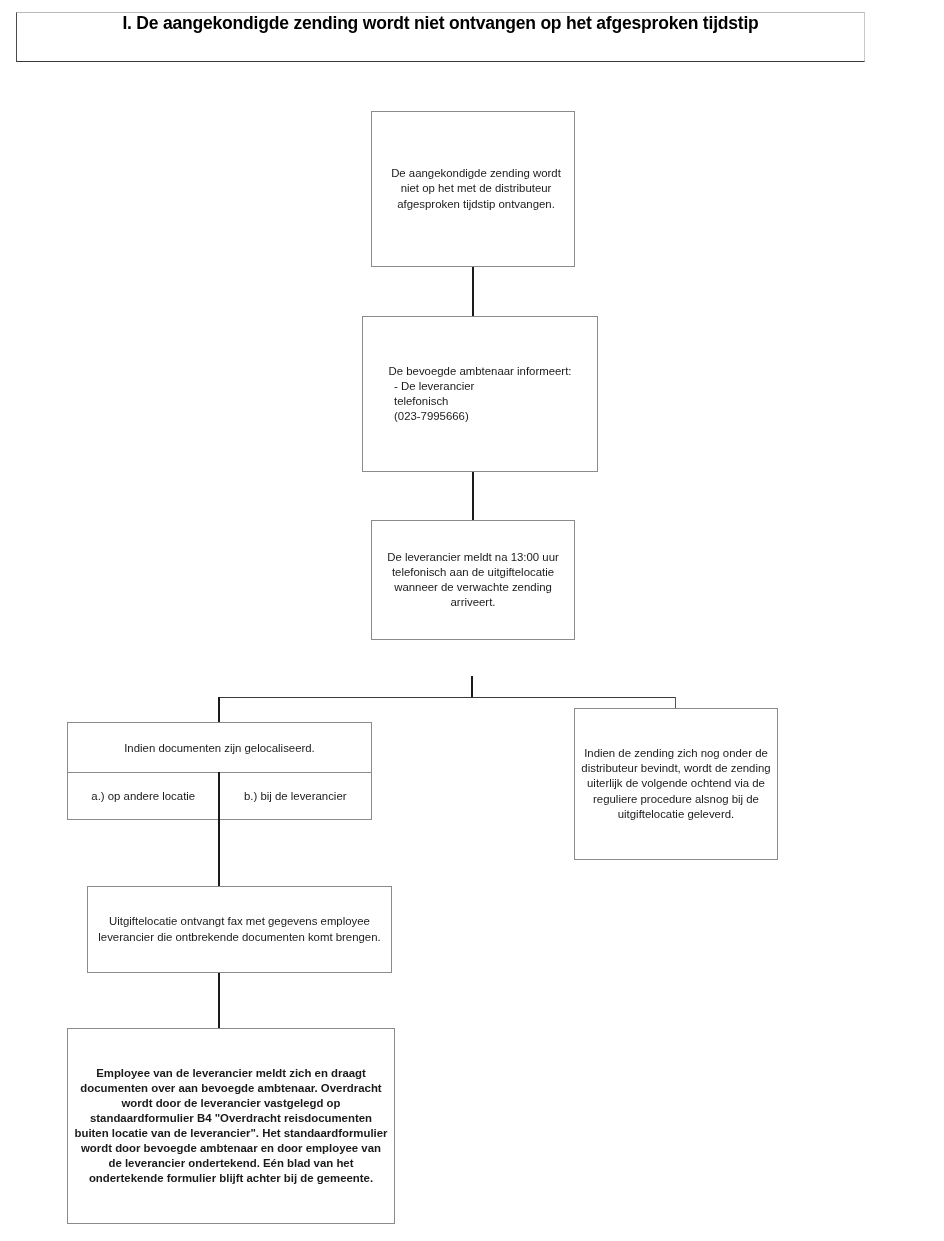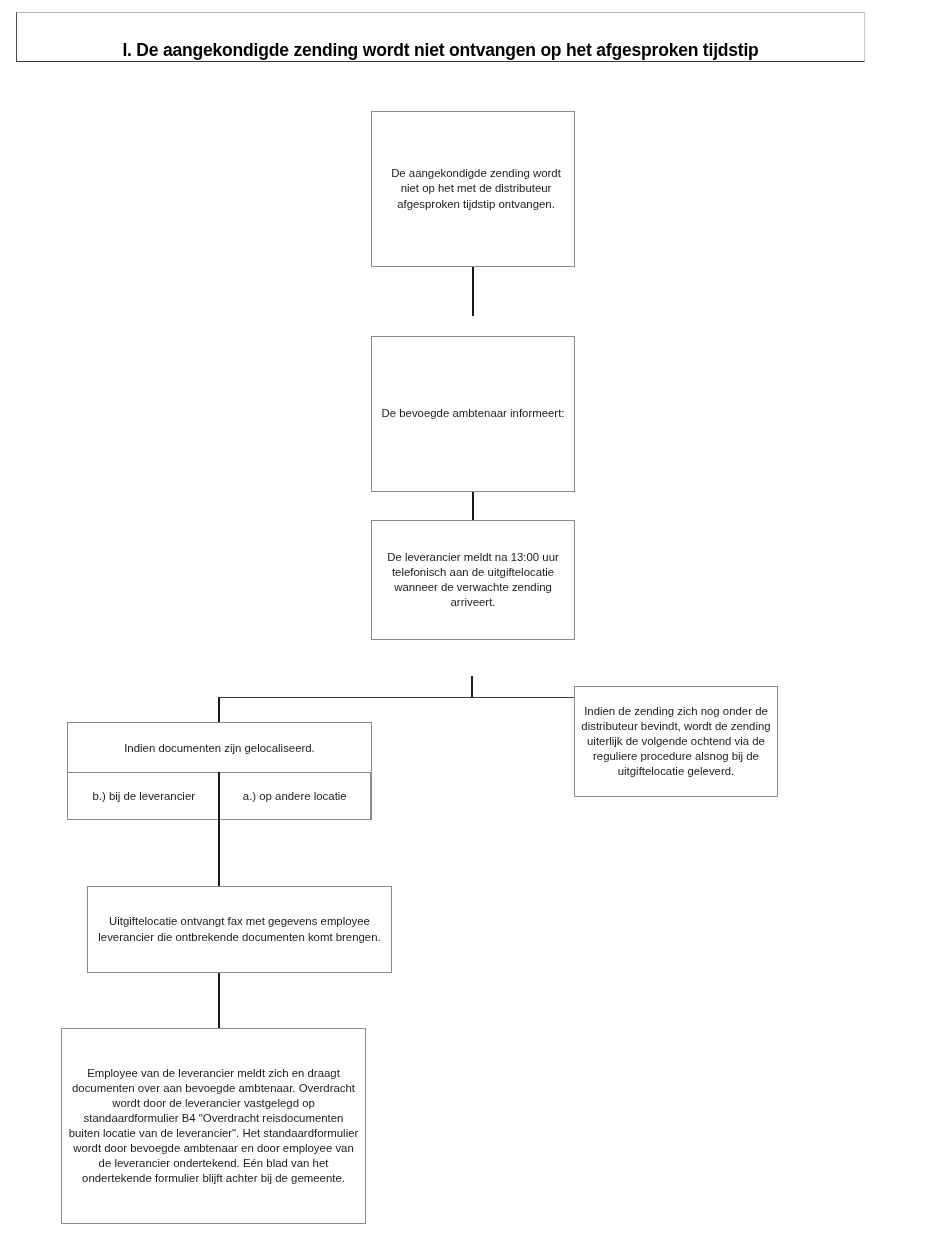--- a/index.html
+++ b/index.html
@@ -24,21 +24,21 @@
     width: 849px;
     height: 50px;
     border: 1px solid #6e6e6e;
     border-right-color: #c9c9c9;
     border-top-color: #b8b8b8;
     border-bottom-color: #3a3a3a;
     border-left-color: #4a4a4a;
     background: #ffffff;
     box-sizing: border-box;
     display: flex;
-    align-items: flex-end;
+    align-items: flex-start;
     justify-content: center;
   }
   .title-text {
     font-size: 17.5px;
     font-weight: bold;
     color: #000000;
     letter-spacing: -0.2px;
     white-space: nowrap;
   }
 
@@ -148,59 +148,62 @@
   <div class="title-box">
     <span class="title-text">I. De aangekondigde zending wordt niet ontvangen op het afgesproken tijdstip</span>
   </div>
 
   <div class="node" style="left:371px; top:111px; width:204px; height:156px;padding-left:6px;">
     <div class="body">De aangekondigde zending wordt niet op het met de distributeur afgesproken tijdstip ontvangen.</div>
   </div>
 
   <div class="vline" style="left:472px; top:267px; height:49px;"></div>
 
-  <div class="node" style="left:371px; top:316px; width:204px; height:156px;margin-top:20px;">
+  <div class="node" style="left:362px; top:316px; width:236px; height:156px;">
     <div class="informs">
       <div class="head">De bevoegde ambtenaar informeert:</div>
+      <div class="list">- De leverancier
+  telefonisch
+  (023-7995666)</div>
     </div>
   </div>
 
   <div class="vline" style="left:472px; top:472px; height:48px;"></div>
 
   <div class="node" style="left:371px; top:520px; width:204px; height:120px;">
     <div class="body">De leverancier meldt na 13:00 uur telefonisch aan de uitgiftelocatie wanneer de verwachte zending arriveert.</div>
   </div>
 
   <div class="vline" style="left:471px; top:676px; height:22px;"></div>
 
   <div class="hline" style="left:219px; top:697px; width:457px;"></div>
 
   <div class="vline" style="left:218px; top:697px; height:26px;"></div>
 
   <div class="vline thin" style="left:675px; top:697px; height:26px;"></div>
 
   <div class="table-node" style="left:67px; top:722px; width:305px; height:98px;">
     <div class="hdr">Indien documenten zijn gelocaliseerd.</div>
     <div class="cells">
+      <div class="cell first">a.) op andere locatie</div>
       <div class="cell">b.) bij de leverancier</div>
-      <div class="cell first">a.) op andere locatie</div>
     </div>
   </div>
 
   <div class="vline" style="left:218px; top:772px; height:48px; z-index:3;"></div>
 
-  <div class="node" style="left:574px; top:686px; width:204px; height:111px;">
+  <div class="node" style="left:574px; top:708px; width:204px; height:152px;">
     <div class="body">Indien de zending zich nog onder de distributeur bevindt, wordt de zending uiterlijk de volgende ochtend via de reguliere procedure alsnog bij de uitgiftelocatie geleverd.</div>
   </div>
 
   <div class="vline" style="left:218px; top:820px; height:67px;"></div>
 
   <div class="node" style="left:67px; top:886px; width:305px; height:87px;margin-left:20px;">
     <div class="body">Uitgiftelocatie ontvangt fax met gegevens employee leverancier die ontbrekende documenten komt brengen.</div>
   </div>
 
   <div class="vline" style="left:218px; top:973px; height:55px;"></div>
 
-  <div class="node" style="left:61px; top:1028px; width:305px; height:196px;">
+  <div class="node" style="left:67px; top:1028px; width:328px; height:196px;font-weight:bold;">
     <div class="body">Employee van de leverancier meldt zich en draagt documenten over aan bevoegde ambtenaar. Overdracht wordt door de leverancier vastgelegd op standaardformulier B4 "Overdracht reisdocumenten buiten locatie van de leverancier". Het standaardformulier wordt door bevoegde ambtenaar en door employee van de leverancier ondertekend. Eén blad van het ondertekende formulier blijft achter bij de gemeente.</div>
   </div>
 
 </div>
 
 </body></html>

